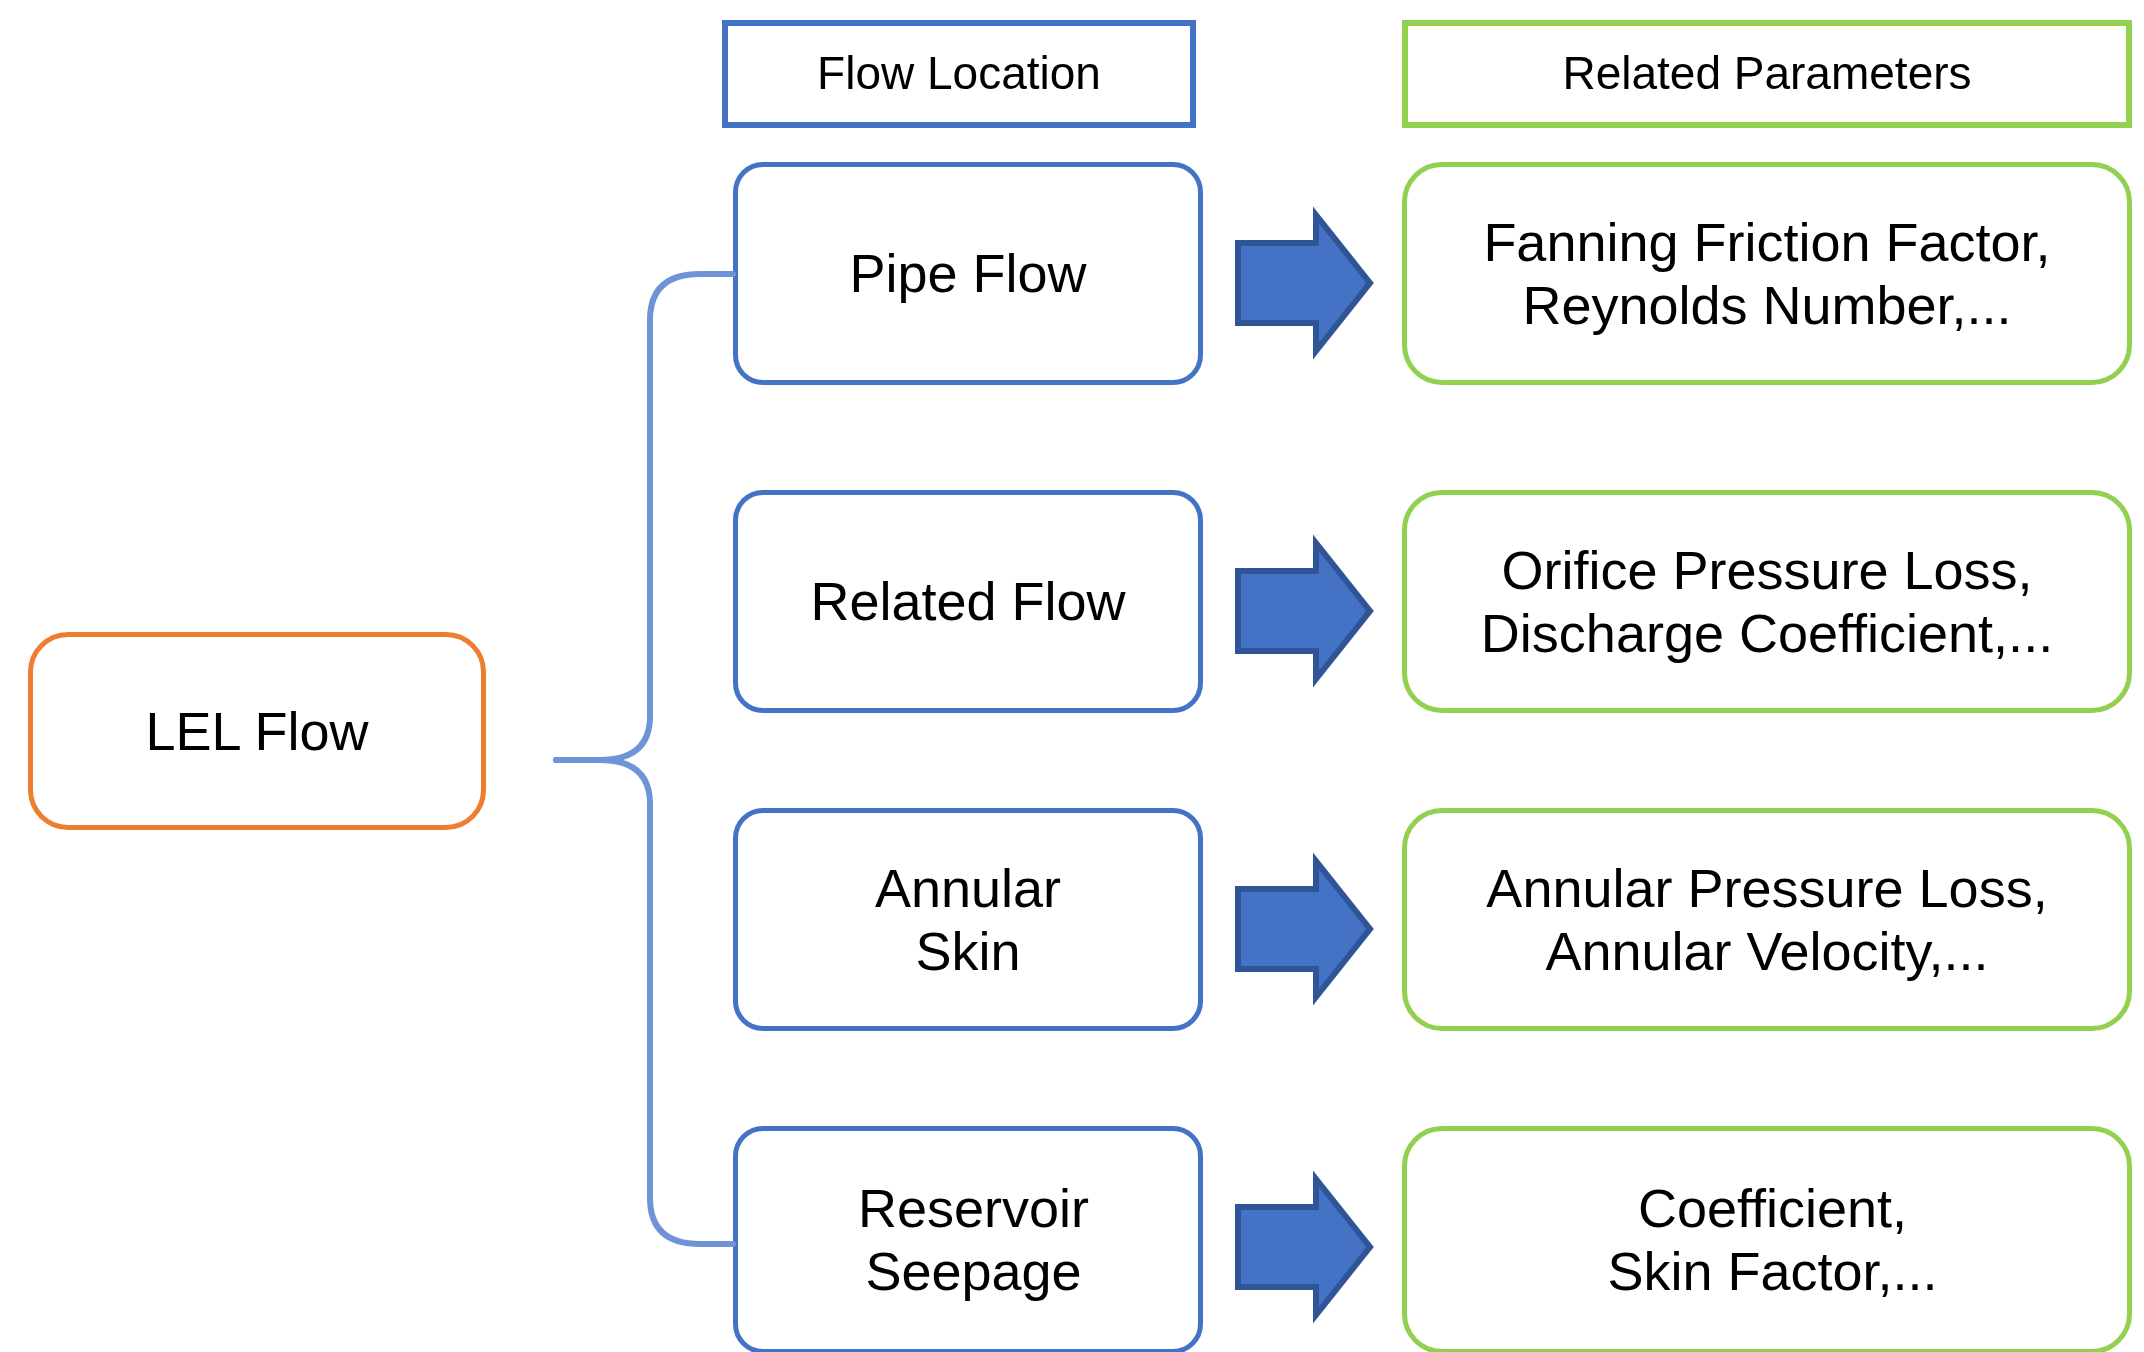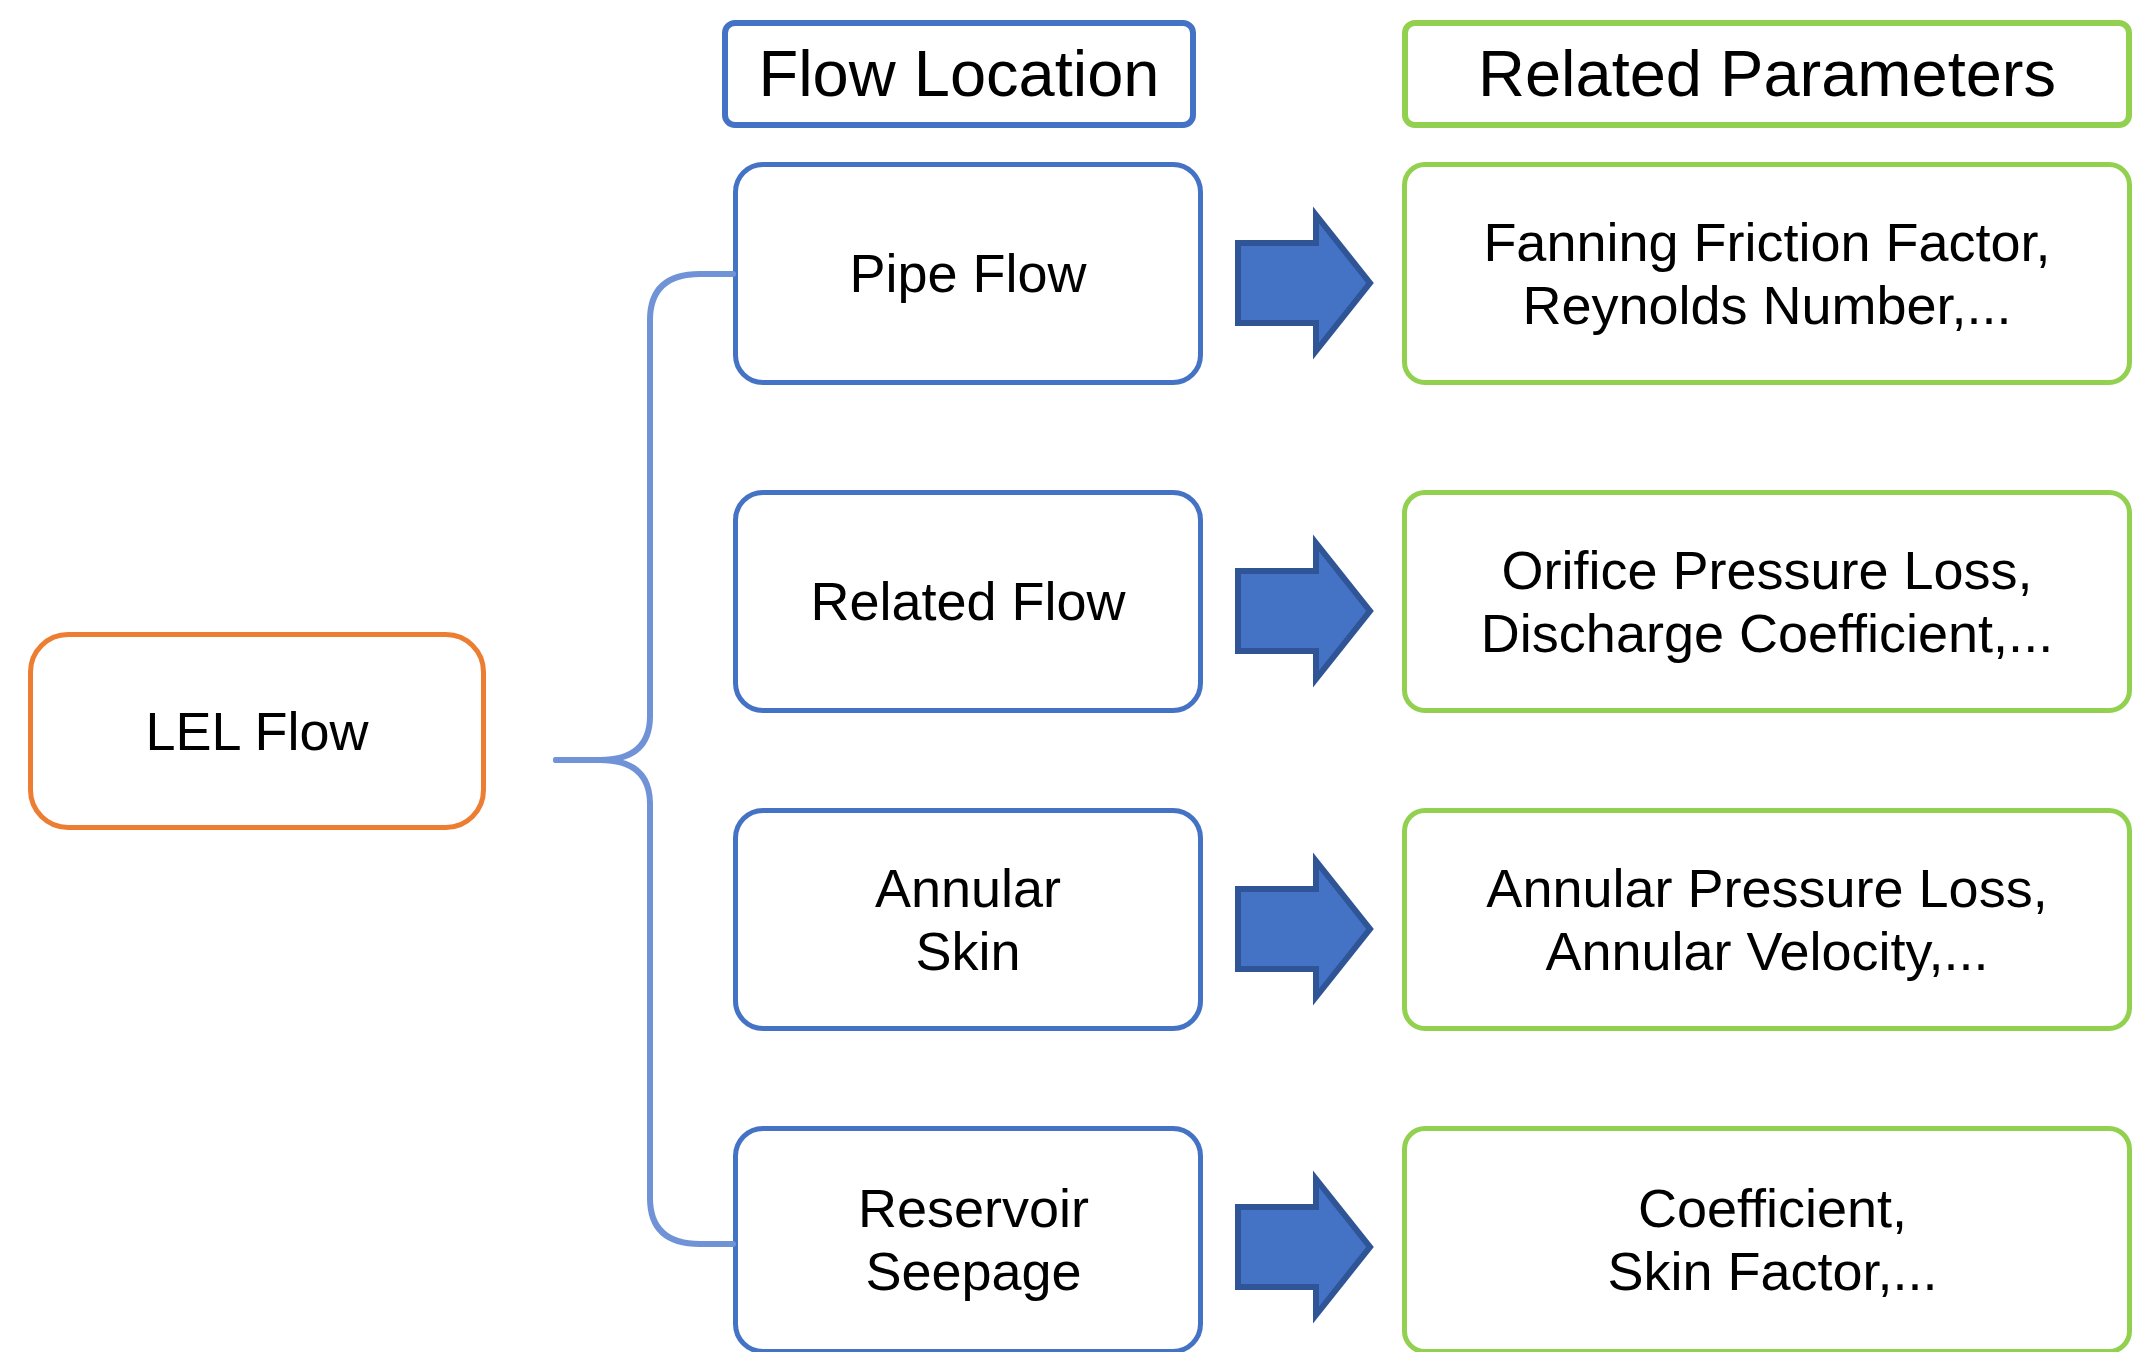--- a/index.html
+++ b/index.html
@@ -24,23 +24,22 @@
   
   .hdr {
     position: absolute;
     box-sizing: border-box;
     background: #ffffff;
     display: flex;
     align-items: center;
     justify-content: center;
     text-align: center;
     line-height: 1.12;
-    font-size: 65px;
+    font-size: 46px;
     color: #000000;
-    border-radius: 13px;
   }
   .hdr-flow-location {
     left: 722px;  top: 20px;
     width: 474px; height: 108px;
     border: 6px solid #4472C4;
   }
   .hdr-related-params {
     left: 1402px; top: 20px;
     width: 730px; height: 108px;
     border: 6px solid #92D050;
@@ -60,21 +59,21 @@
     line-height: 1.16;
     color: #000000;
     white-space: pre-line;
     padding: 0 14px;
   }
   .node-blue   { border: 5px solid #4472C4; }
   .node-green  { border: 5px solid #92D050; }
   .node-orange { border: 5px solid #ED7D31; }
 
   .col-mid   { left: 733px;  width: 470px; border-radius: 30px; }
-  .col-right { left: 1402px; width: 730px; border-radius: 23px; }
+  .col-right { left: 1402px; width: 730px; }
 
   .row1 { top: 162px;  height: 223px; }
   .row2 { top: 490px;  height: 223px; }
   .row3 { top: 808px;  height: 223px; }
   .row4 { top: 1126px; height: 228px; padding-left: 25px; }
 
   .node-lel {
     left: 28px; top: 632px;
     width: 458px; height: 198px;
     font-size: 54px;

